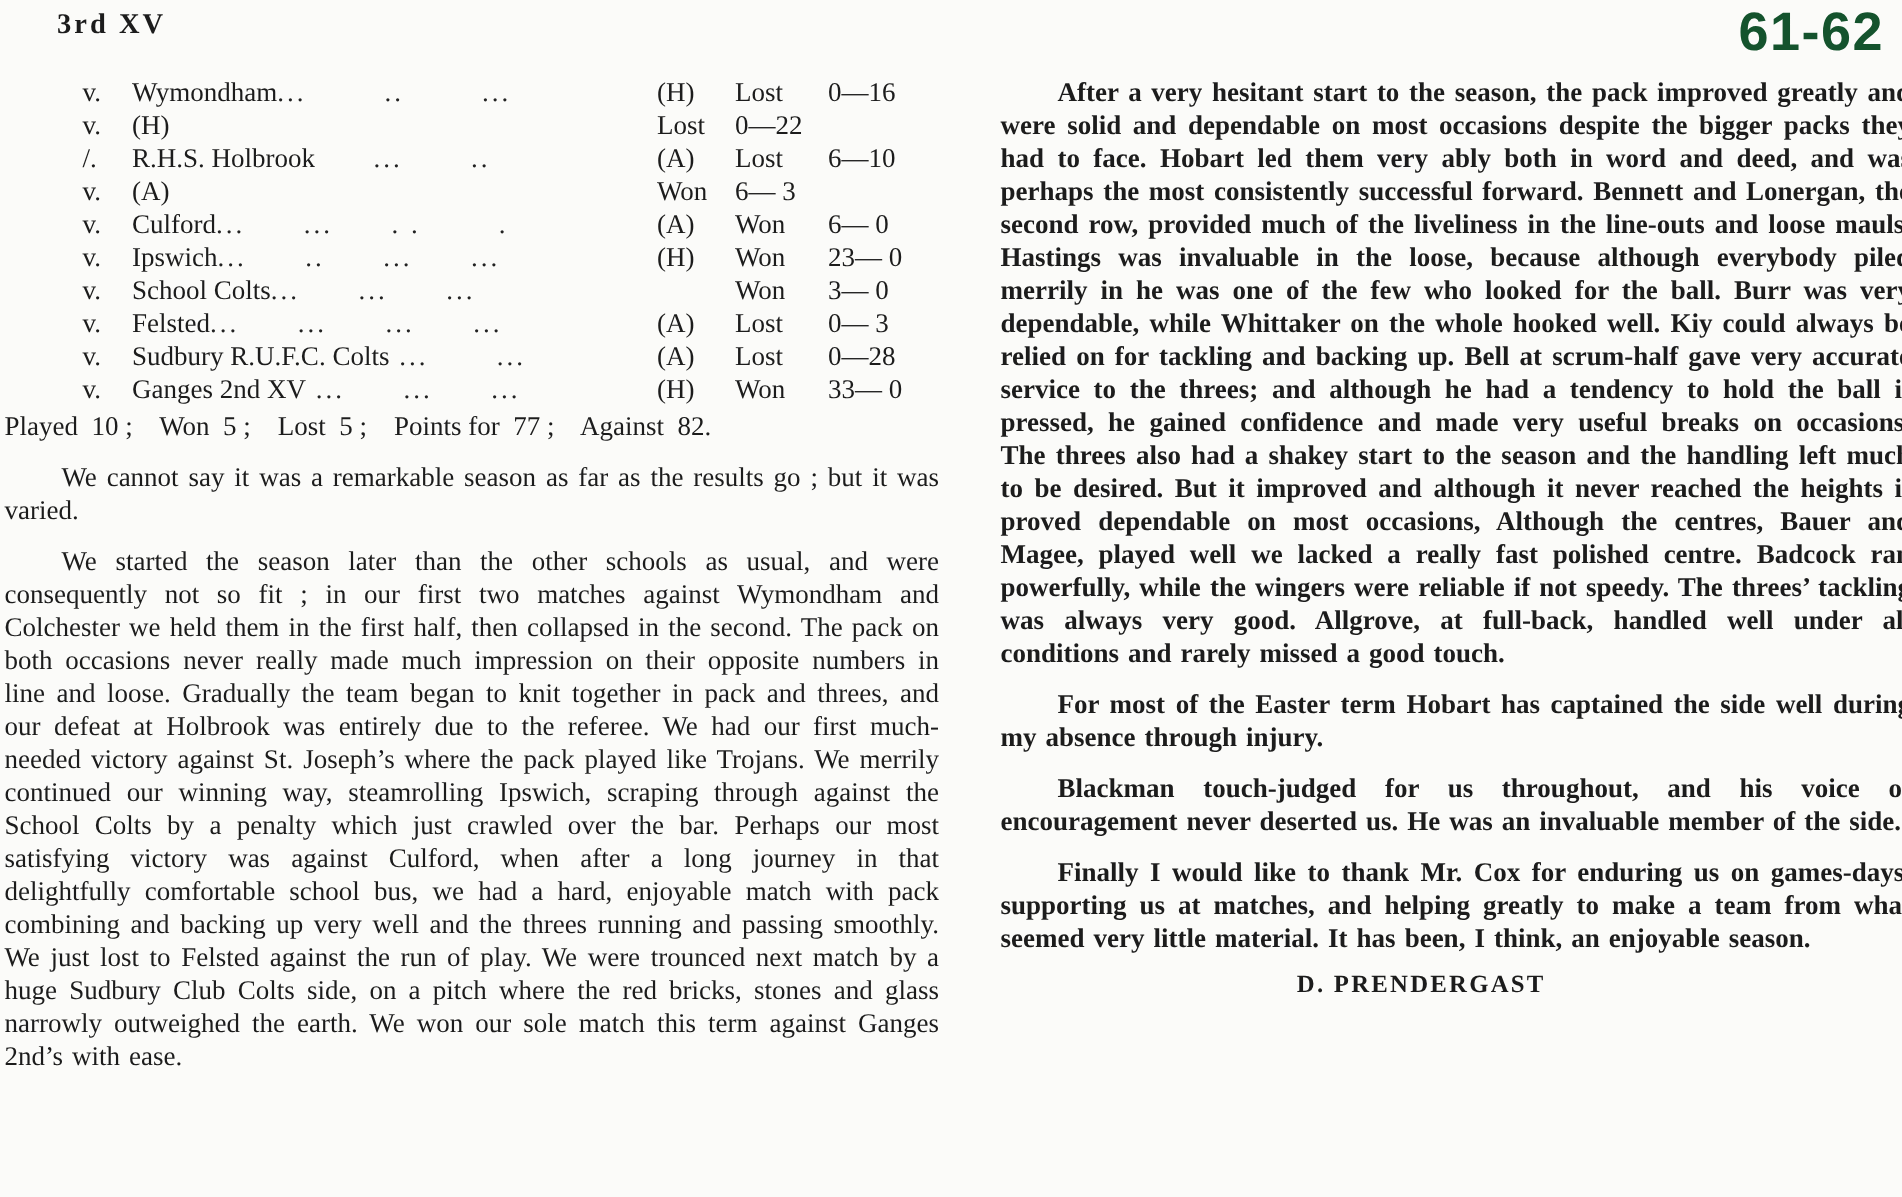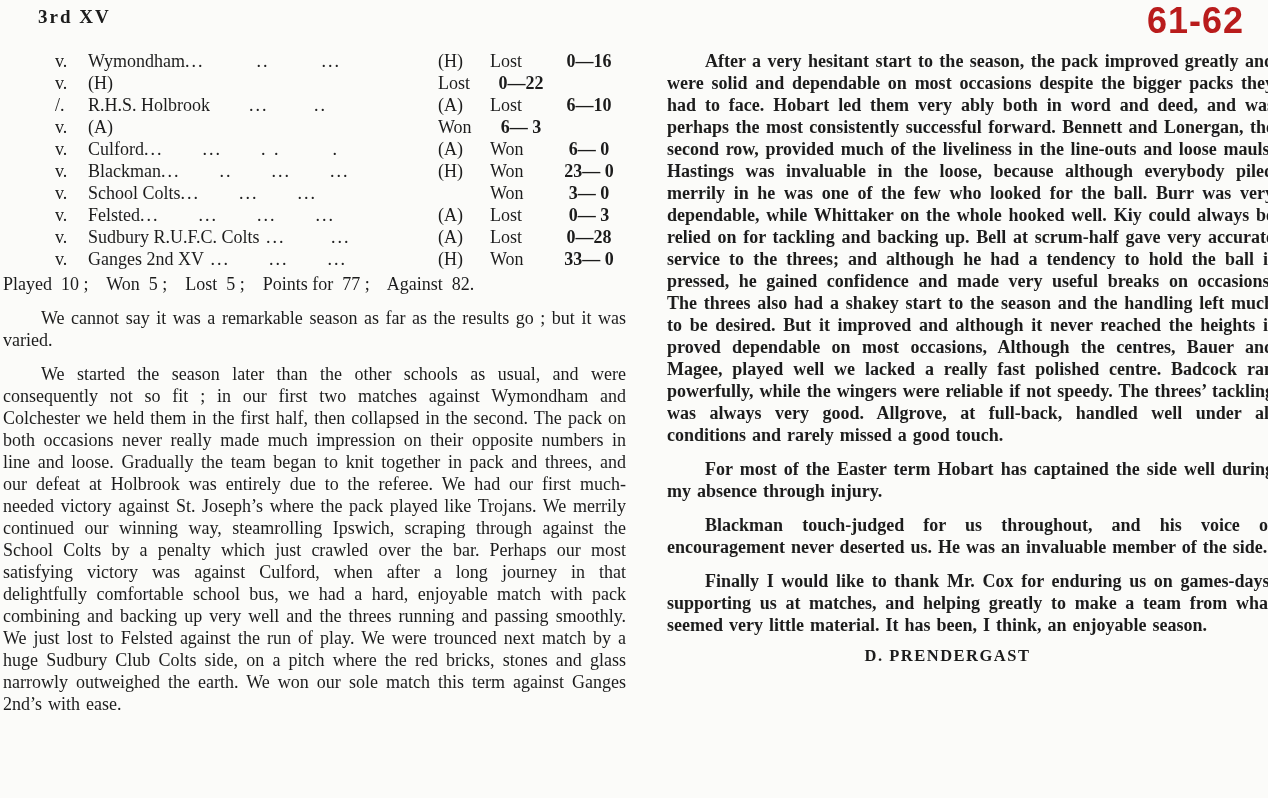--- a/index.html
+++ b/index.html
@@ -11,24 +11,24 @@
     color: #1c1c1c;
     font-family: "Liberation Serif", serif;
     overflow: hidden;
     position: relative;
   }
   .page-title {
     position: absolute; left: 18px; top: 6px;
     font-weight: bold; font-size: 19px; letter-spacing: 2px; margin-left: 20px;
   }
   .year-label {
-    position: absolute; right: 24px; top: 0;
+    position: absolute; right: 12px; top: 0;
     font-family: "Liberation Sans", sans-serif;
     font-weight: bold; font-size: 36px; letter-spacing: 1px;
-    color: #b91c1c;
+    color: #14532d;
   }
   .col-left {
     position: absolute; left: 3px; top: 50px; width: 623px;
   }
   .col-right {
     position: absolute; left: 667px; top: 50px; width: 607px; font-weight: bold;
   }
   .match-table {
     margin-left: 52px; font-size: 18px;
   }
@@ -36,21 +36,21 @@
     display: grid;
     grid-template-columns: 33px 350px 52px 62px 74px;
     height: 22px; line-height: 22px;
     white-space: nowrap;
   }
   .cell-prefix { }
   .cell-team { overflow: hidden; }
   .leader-dots { white-space: pre; letter-spacing: 2px; color: #222; }
   .cell-venue { }
   .cell-result { }
-  .cell-score { text-align: center; white-space: pre; font-weight: bold; }
+  .cell-score { text-align: left; white-space: pre; }
   .season-summary {
     margin-top: 4px;
     font-size: 18px;
     white-space: pre-wrap;
   }
   .para {
     font-size: 18px; line-height: 22px;
     text-align: justify;
     text-indent: 38px;
     margin: 12px 0 0 0;
@@ -101,21 +101,21 @@
     </div>
     <div class="match-row">
       <span class="cell-prefix">v.</span>
       <span class="cell-team"><span>Culford</span><span class="leader-dots">...      ...      . .        .</span></span>
       <span class="cell-venue">(A)</span>
       <span class="cell-result">Won</span>
       <span class="cell-score">6— 0</span>
     </div>
     <div class="match-row">
       <span class="cell-prefix">v.</span>
-      <span class="cell-team"><span>Blackman</span><span class="leader-dots">...      ..      ...      ...</span></span>
+      <span class="cell-team"><span>Ipswich</span><span class="leader-dots">...      ..      ...      ...</span></span>
       <span class="cell-venue">(H)</span>
       <span class="cell-result">Won</span>
       <span class="cell-score">23— 0</span>
     </div>
     <div class="match-row">
       <span class="cell-prefix">v.</span>
       <span class="cell-team"><span>School Colts</span><span class="leader-dots">...      ...      ...</span></span>
       <span class="cell-venue"></span>
       <span class="cell-result">Won</span>
       <span class="cell-score">3— 0</span>

